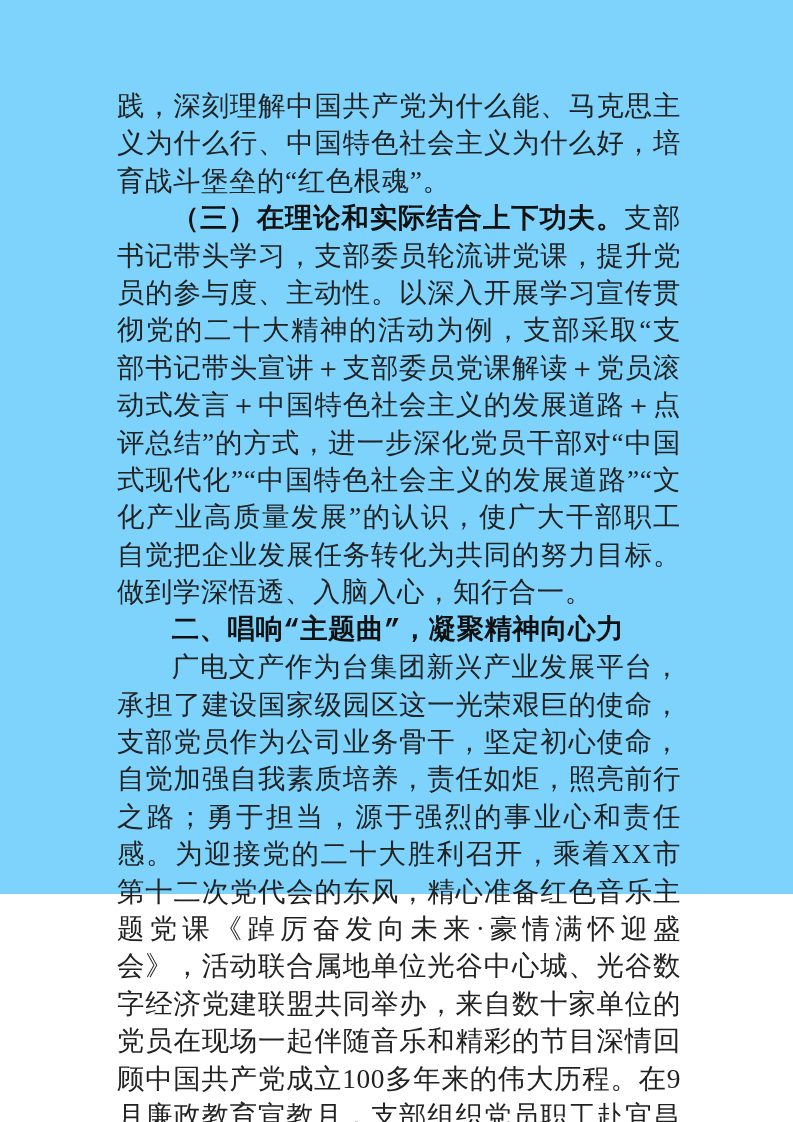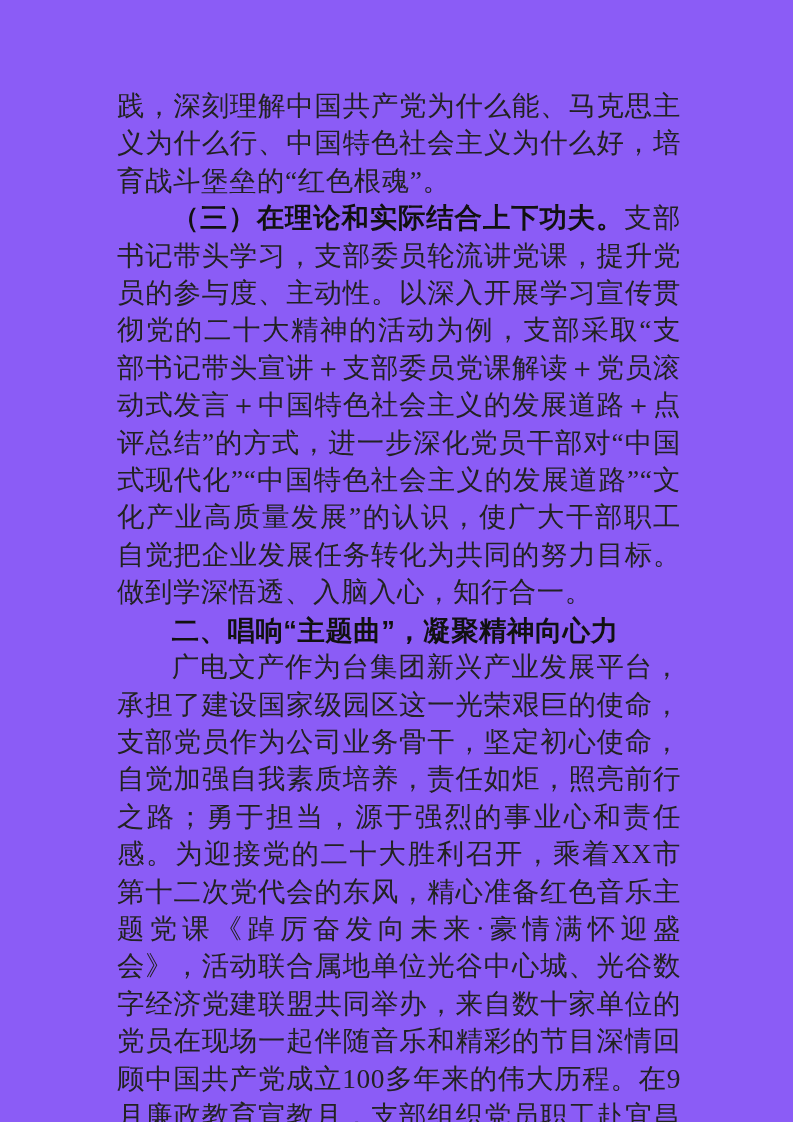--- a/index.html
+++ b/index.html
@@ -13,22 +13,22 @@
     height: 1122px;
     overflow: hidden;
     font-family: "Liberation Serif", "DejaVu Serif", serif;
     color: #1a1a1a;
     -webkit-font-smoothing: antialiased;
   }
 
   .page {
     position: relative;
     width: 793px;
-    height: 1122px;
-    background: #8b5cf6;
+    height: 894px;
+    background: #7dd3fc;
     box-sizing: border-box;
   }
 
   .content {
     position: absolute;
     left: 117px;
     top: 88px;
     width: 564px;
   }
 
@@ -58,21 +58,21 @@
 
   
   .runin {
     font-weight: 700;
     color: #111111;
     letter-spacing: 0.2px;
   }
 
   
   .section-heading {
-    font-family: Liberation Sans, sans-serif;
+    font-family: Liberation Mono, monospace;
     font-size: 27.4px;
     line-height: 37.4px;
     font-weight: 700;
     letter-spacing: 0.5px;
     margin: 0;
     text-indent: 2em;
     color: #111111;
     text-align: left;
   }
 </style>

